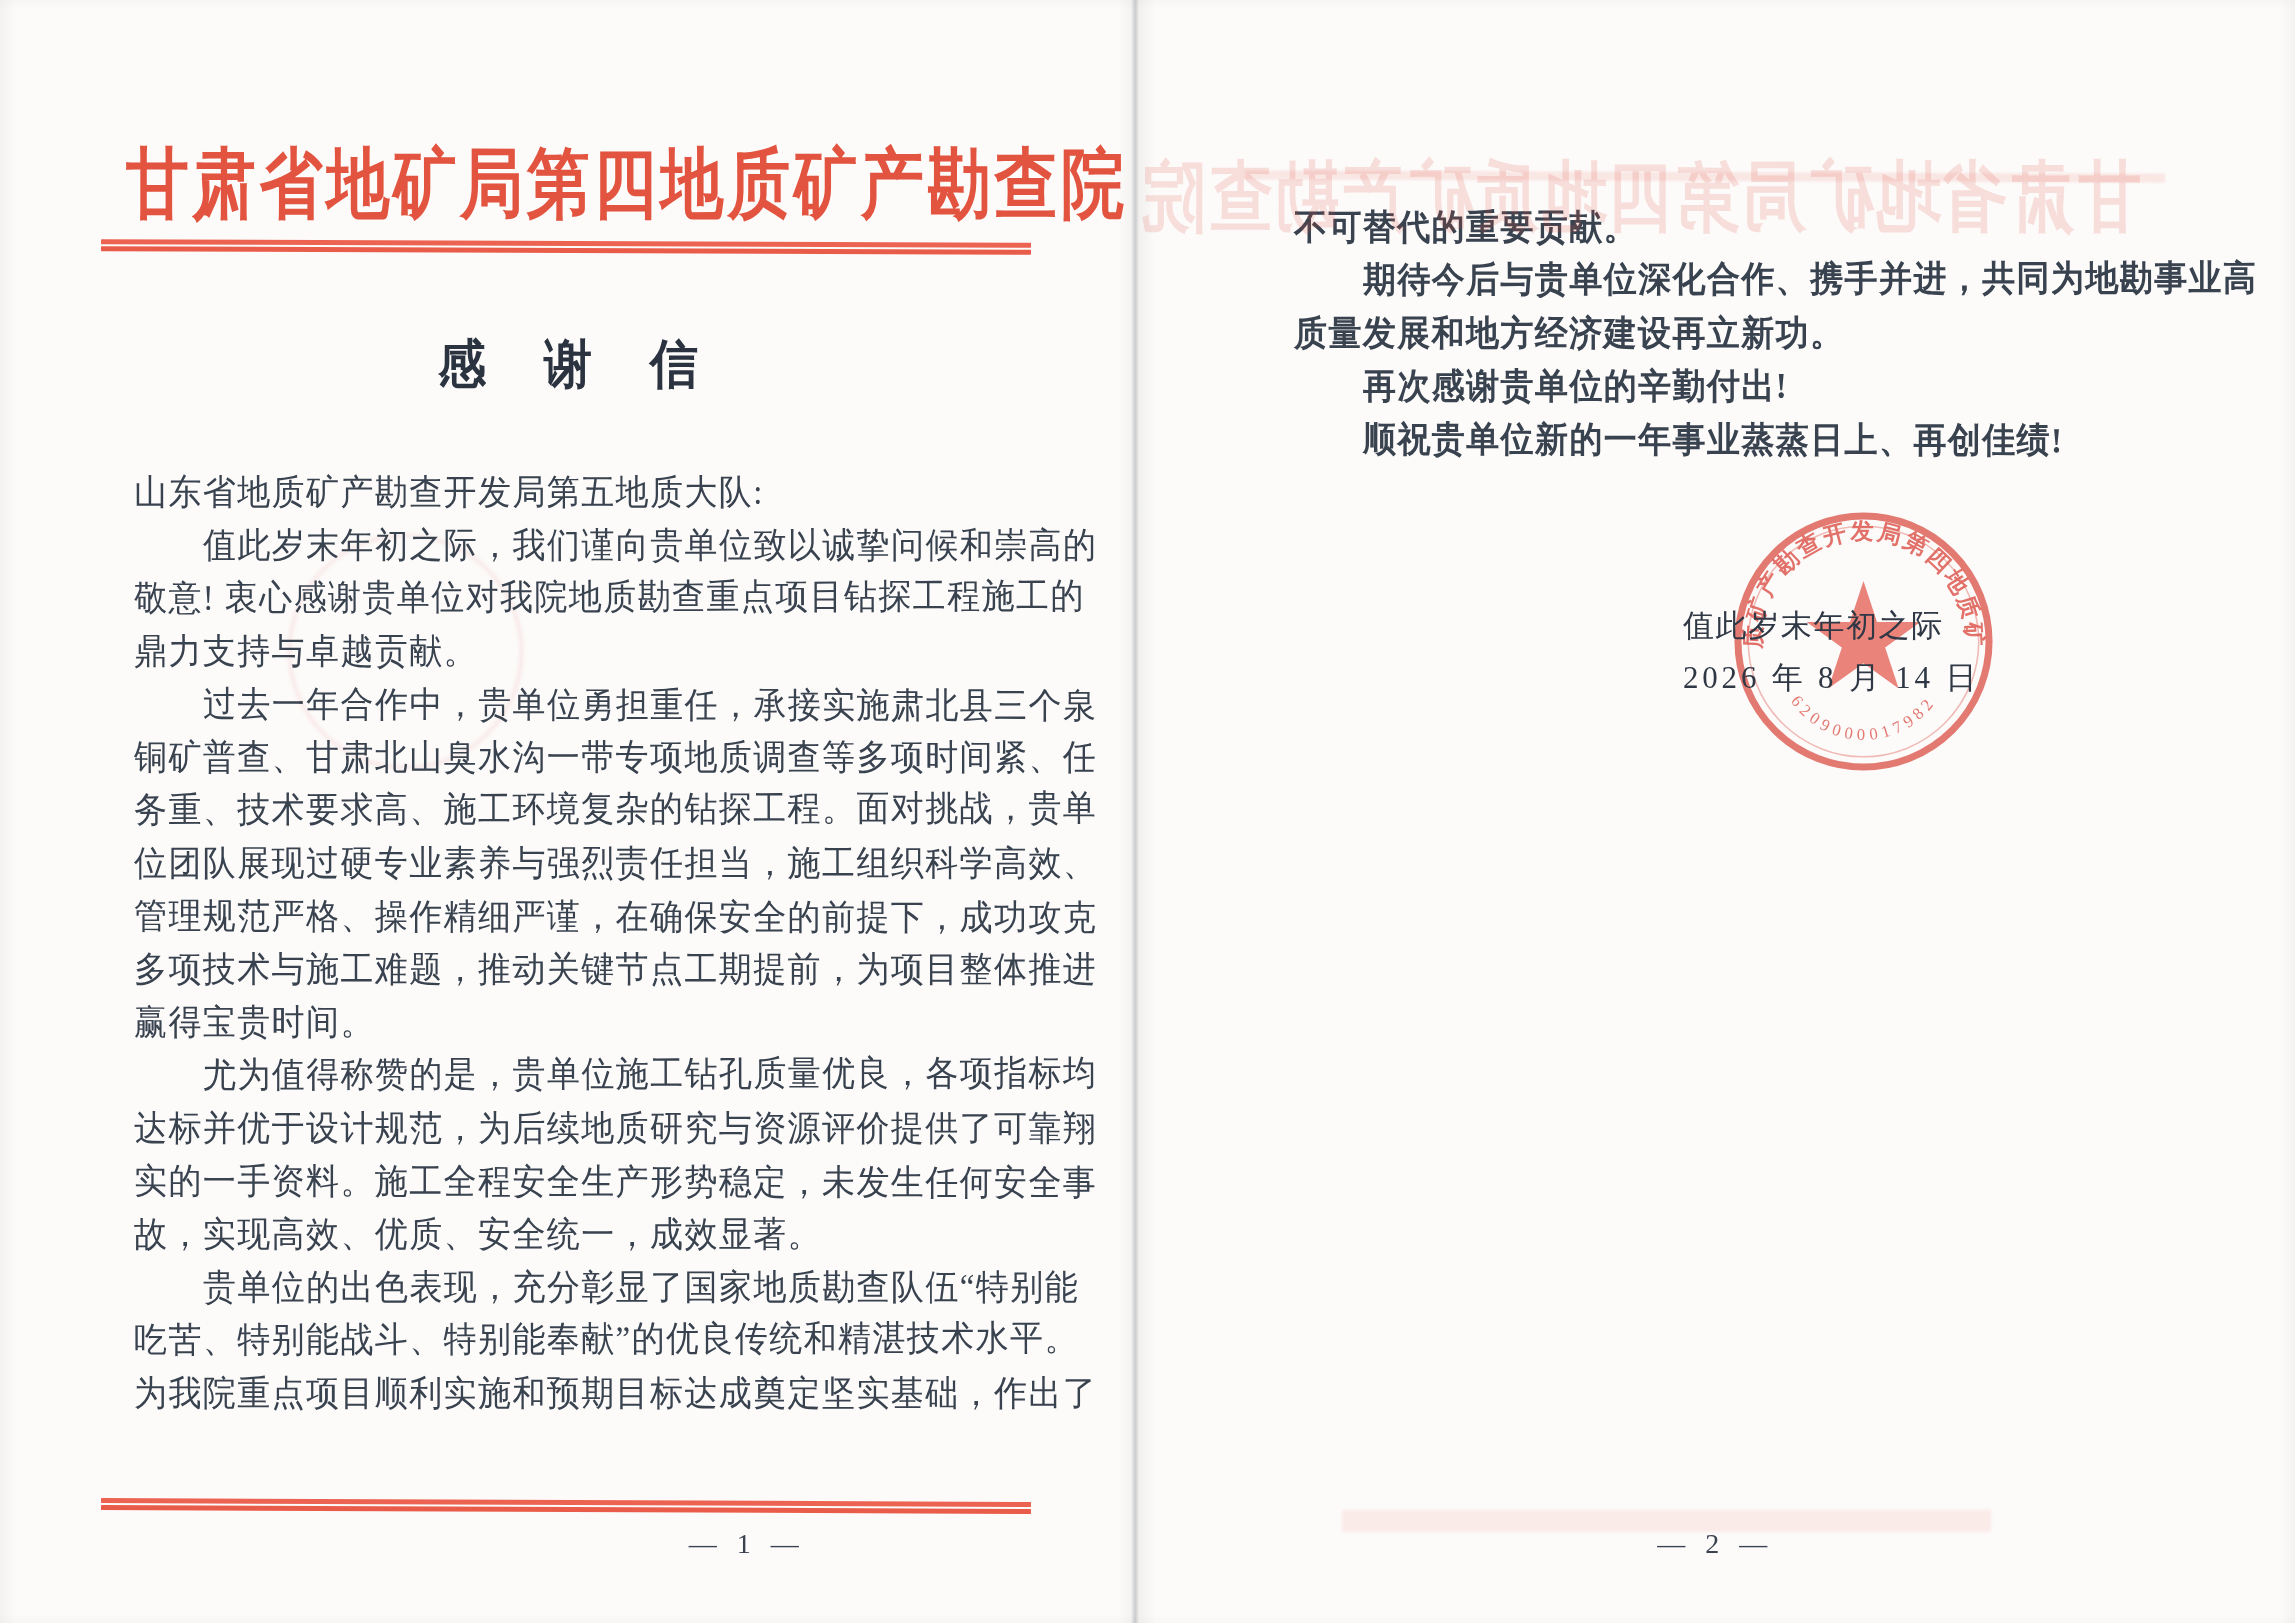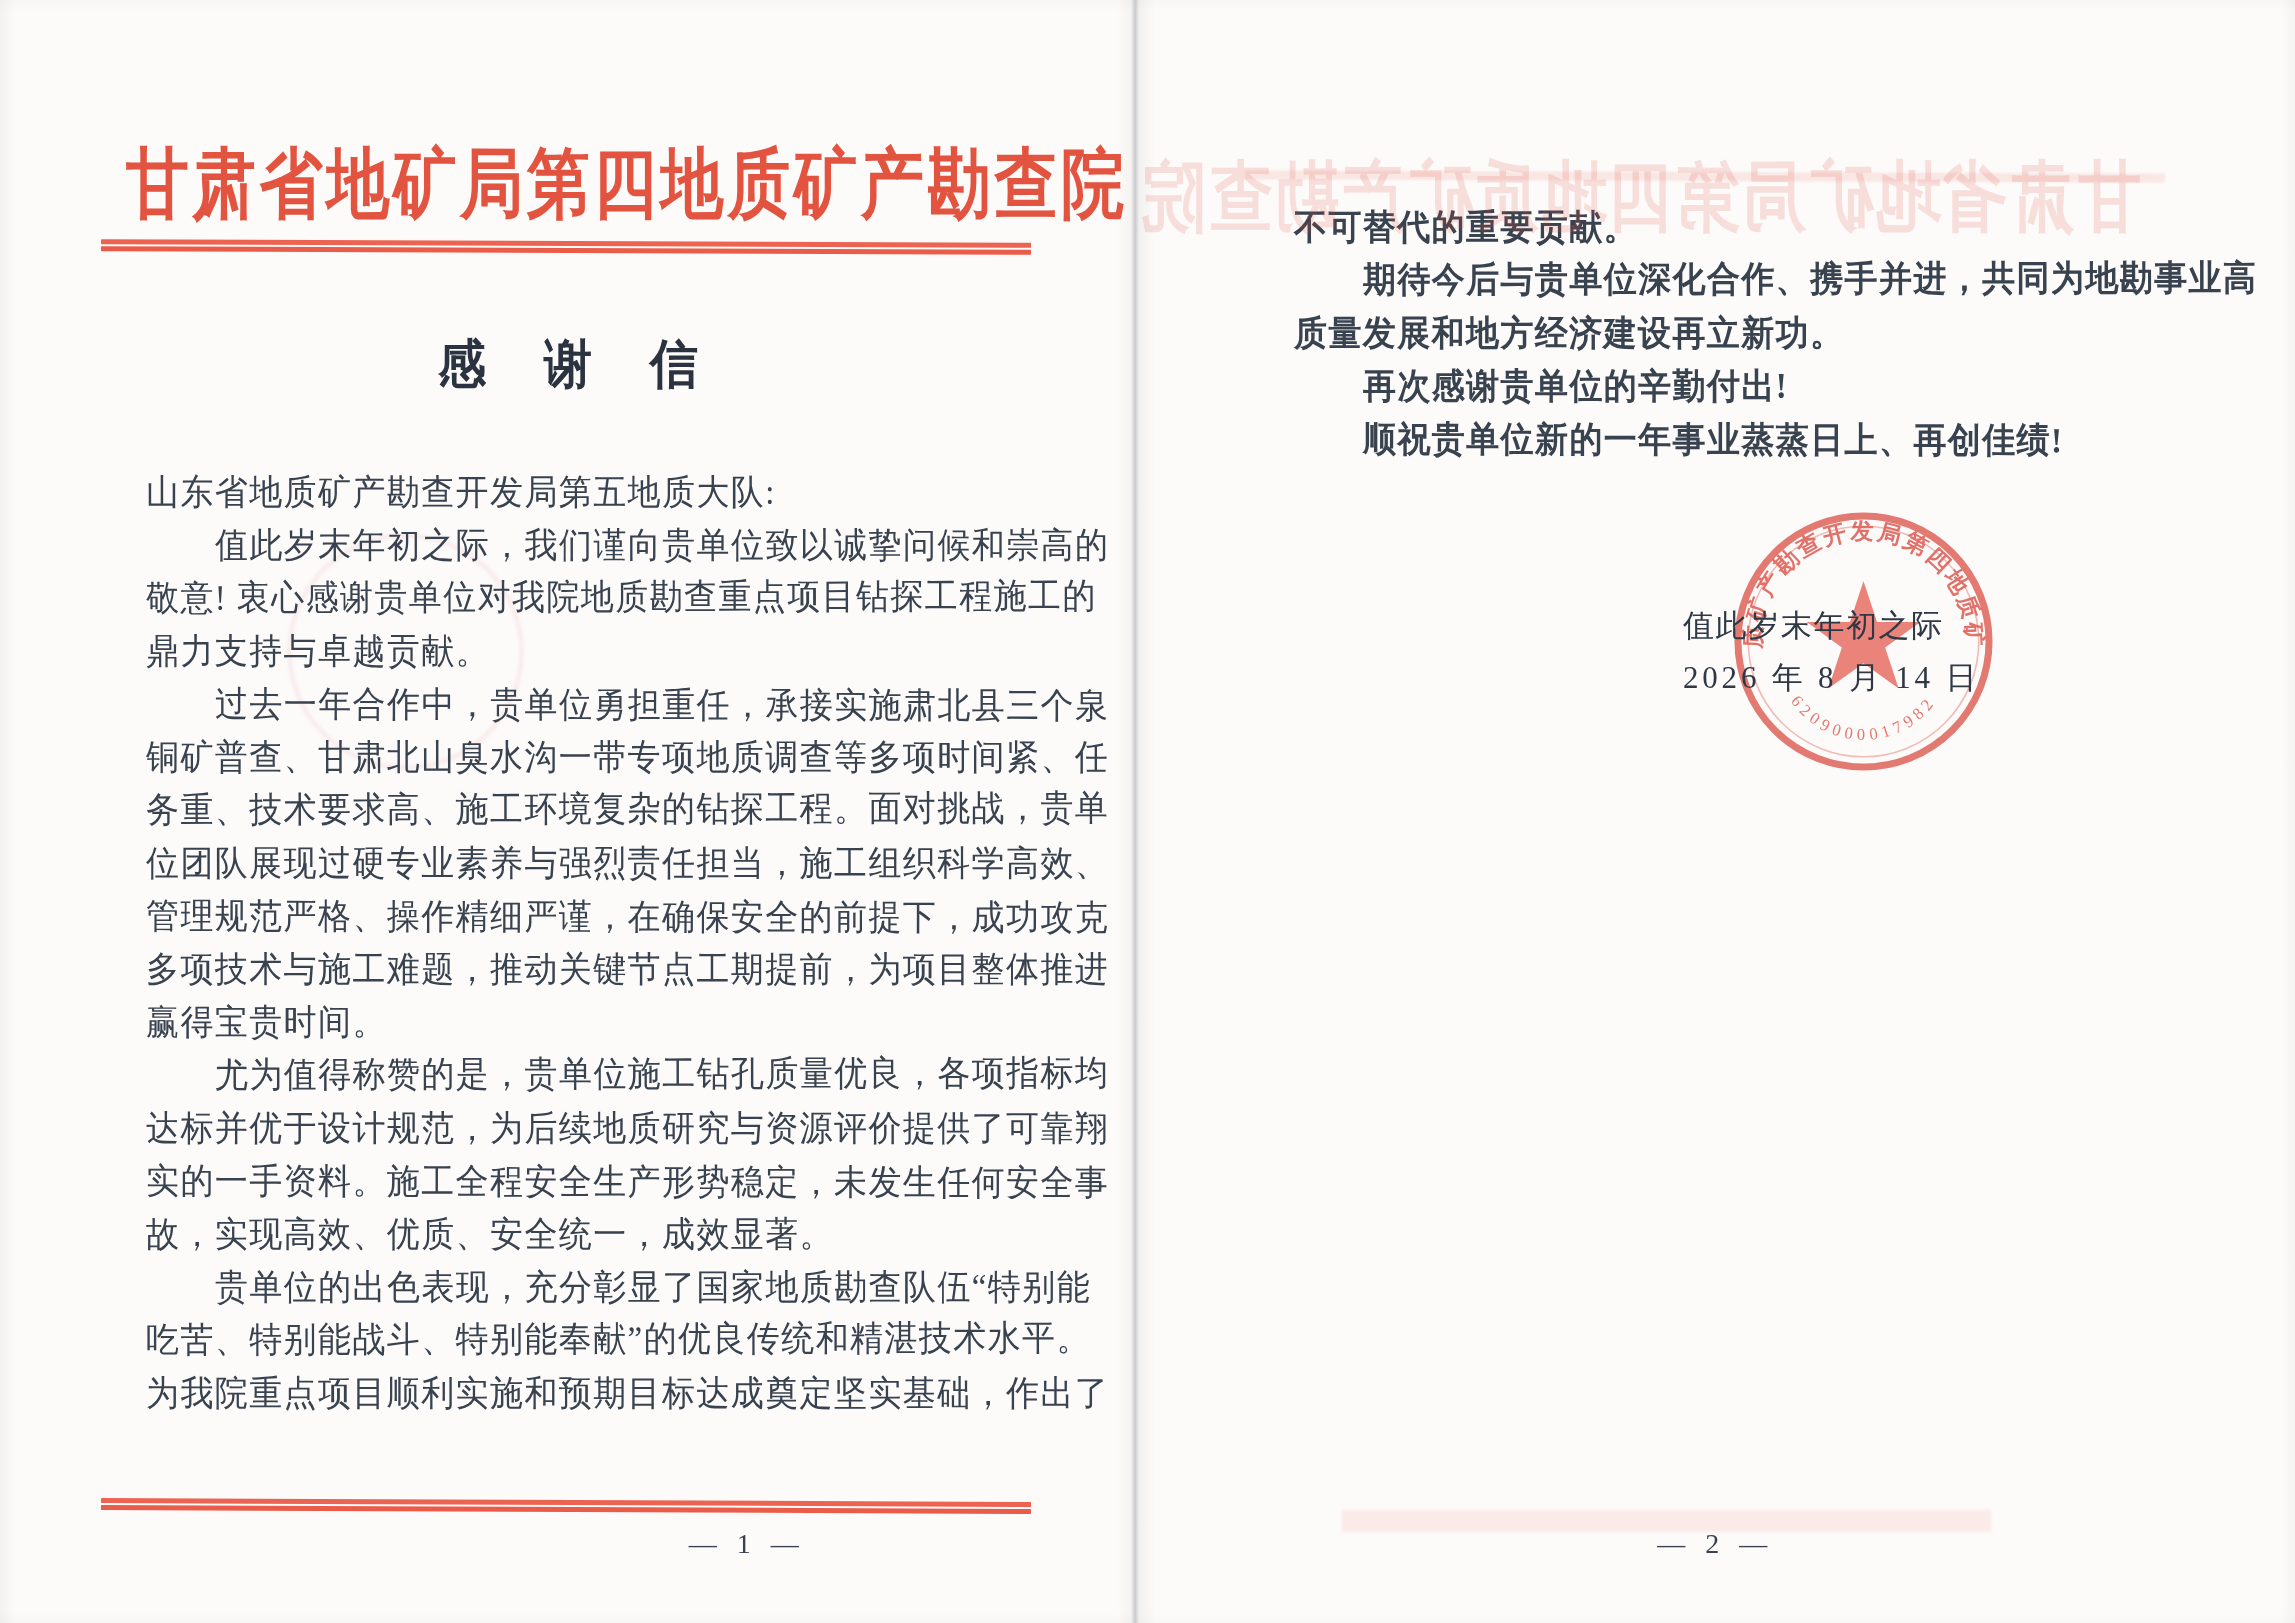--- a/index.html
+++ b/index.html
@@ -98,21 +98,21 @@
   
   .body-col{
     position:absolute;
     font-family:"Liberation Serif", serif;
     color:#39424f;
     font-size:33px;
     letter-spacing:1.4px;
     line-height:53px;
     white-space:nowrap;
   }
-  .body-left{left:146px;top:466px;width:882px;}
+  .body-left{left:134px;top:466px;width:882px;}
   .body-right{left:1294px;top:201px;width:887px;font-weight:bold;}
   .ln{
     display:block;
     height:53px;
     transform:scaleY(1.07);
     transform-origin:left center;
   }
   .ln.ind{padding-left:69px;}
   .ln.skew1{transform:scaleY(1.07) rotate(-0.12deg);}
   .ln.skew2{transform:scaleY(1.07) rotate(0.10deg);}

